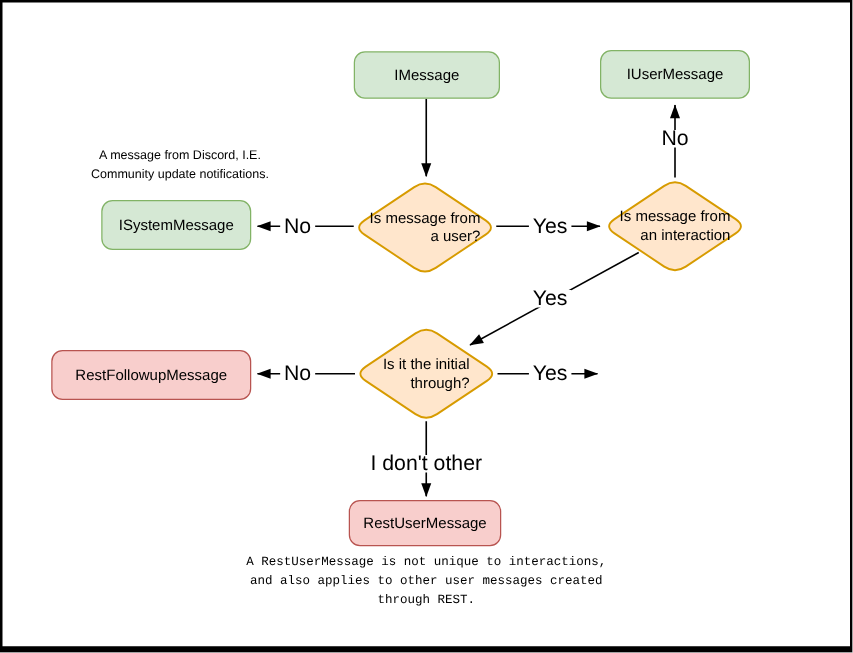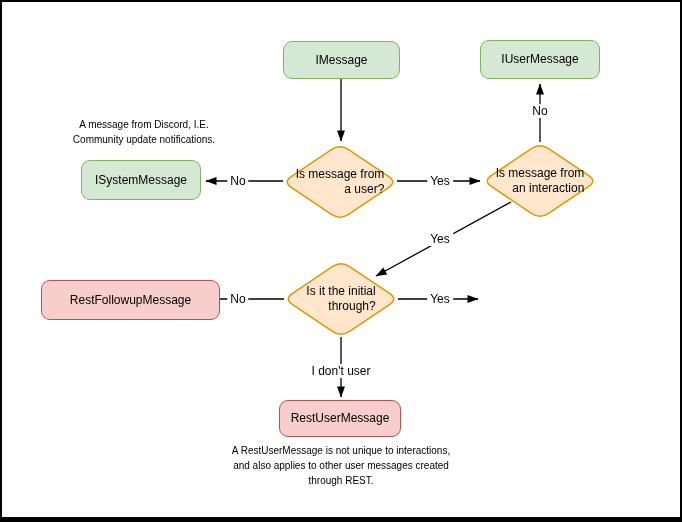--- a/index.html
+++ b/index.html
@@ -30,47 +30,47 @@
   .decision-label{
     position:absolute;z-index:3;
     display:flex;align-items:center;justify-content:center;
     font-size:12px;line-height:15px;text-align:right;
     white-space:pre-line;
   }
   .edge-label{
     position:absolute;z-index:3;
     transform:translate(-50%,-50%);
     background:#ffffff;
-    font-size:12px;line-height:14px;
+    font-size:17px;line-height:14px;
     padding:0 3px;white-space:nowrap;
   }
   .annotation{
     position:absolute;z-index:2;
     font-size:10px;line-height:15px;text-align:center;
     white-space:pre-line;
   }
   
   #n-imessage{left:283px;top:41px;width:117px;height:38px;}
   #n-iusermessage{left:480px;top:40px;width:120px;height:39px;align-items:center;}
   #n-isystemmessage{left:81px;top:160px;width:120px;height:40px;text-align:right;}
-  #n-restfollowup{left:41px;top:280px;width:179px;height:40px;}
+  #n-restfollowup{left:41px;top:280px;width:160px;height:40px;}
   #n-restinteraction{left:479px;top:280px;width:161px;height:40px;}
   #n-restuser{left:279px;top:400px;width:122px;height:37px;}
   #d1-label{left:276px;top:167px;width:128px;height:30px;}
   #d2-label{left:476px;top:166px;width:128px;height:30px;}
   #d3-label{left:277px;top:284px;width:128px;height:30px;}
   #el-user-no{left:238px;top:181px;}
   #el-user-yes{left:440px;top:181px;}
   #el-interaction-no{left:540px;top:111px;}
   #el-interaction-yes{left:440px;top:239px;}
   #el-initial-no{left:238px;top:299px;}
   #el-initial-yes{left:440px;top:299px;}
   #el-initial-idk{left:341px;top:371px;}
   #ann-system{left:34px;top:117px;width:220px;}
-  #ann-restuser{left:176px;top:443px;width:330px;}
+  #ann-restuser{left:176px;top:443px;width:330px;font-family:Liberation Mono, monospace;}
 </style>
 </head>
 <body>
 
 <div class="canvas">
   <div class="frame"></div>
 
   <svg class="connectors" width="682" height="522" viewBox="0 0 682 522">
     <defs>
       <marker id="arrow" markerWidth="13" markerHeight="10" refX="11.5" refY="5" orient="auto" markerUnits="userSpaceOnUse">
@@ -121,20 +121,20 @@
 an interaction</div>
   <div class="decision-label" id="d3-label">Is it the initial
 through?</div>
 
   <div class="edge-label" id="el-user-no">No</div>
   <div class="edge-label" id="el-user-yes">Yes</div>
   <div class="edge-label" id="el-interaction-no">No</div>
   <div class="edge-label" id="el-interaction-yes">Yes</div>
   <div class="edge-label" id="el-initial-no">No</div>
   <div class="edge-label" id="el-initial-yes">Yes</div>
-  <div class="edge-label" id="el-initial-idk">I don't user</div>
+  <div class="edge-label" id="el-initial-idk">I don't other</div>
 
   <div class="annotation" id="ann-system">A message from Discord, I.E.
 Community update notifications.</div>
   <div class="annotation" id="ann-restuser">A RestUserMessage is not unique to interactions,
 and also applies to other user messages created
 through REST.</div>
 </div>
 
 </body></html>

